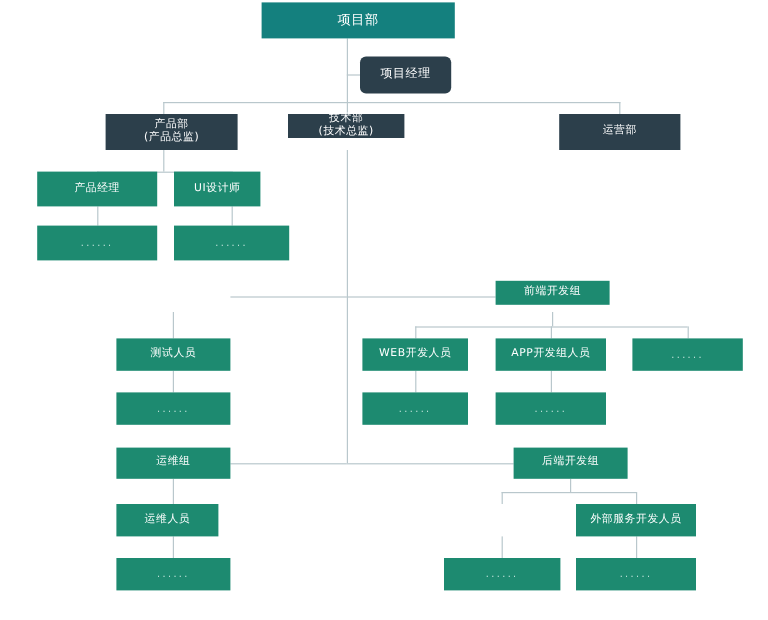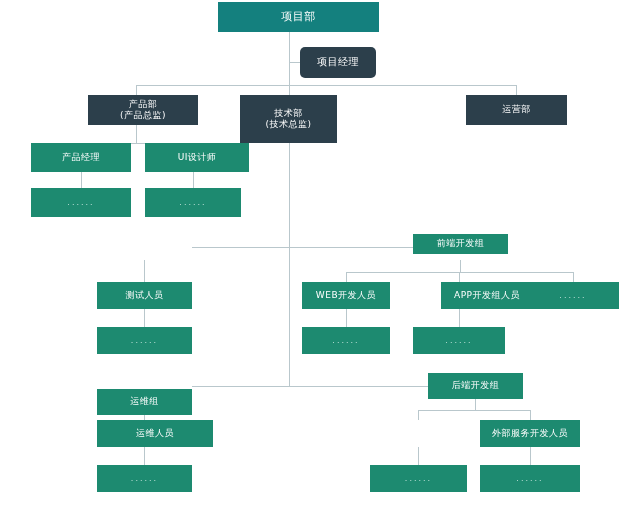--- a/index.html
+++ b/index.html
@@ -88,70 +88,70 @@
     <div class="node teal" style="left: 218px; top: 2px; width: 161px; height: 30px; font-size: 11px;">
       <span class="line1">项目部</span>
     </div>
     <div class="node navy rounded" style="left: 300px; top: 47px; width: 76px; height: 31px; font-size: 10px;">
       <span class="line1">项目经理</span>
     </div>
     <div class="node navy" style="left: 88px; top: 95px; width: 110px; height: 30px; font-size: 9px;">
       <span class="line1">产品部</span>
       <span class="line2">(产品总监)</span>
     </div>
-    <div class="node navy" style="left: 240px; top: 95px; width: 97px; height: 48px; font-size: 9px;">
+    <div class="node navy" style="left: 240px; top: 95px; width: 97px; height: 20px; font-size: 9px;">
       <span class="line1">技术部</span>
       <span class="line2">(技术总监)</span>
     </div>
     <div class="node green" style="left: 31px; top: 143px; width: 100px; height: 29px; font-size: 9px;">
       <span class="line1">产品经理</span>
     </div>
     <div class="node navy" style="left: 466px; top: 95px; width: 101px; height: 30px; font-size: 9px;">
       <span class="line1">运营部</span>
     </div>
-    <div class="node green" style="left: 145px; top: 143px; width: 104px; height: 29px; font-size: 9px;">
+    <div class="node green" style="left: 145px; top: 143px; width: 72px; height: 29px; font-size: 9px;">
       <span class="line1">UI设计师</span>
     </div>
     <div class="node green" style="left: 31px; top: 188px; width: 100px; height: 29px; font-size: 8px;">
       <span class="line1 dots">......</span>
     </div>
     <div class="node green" style="left: 145px; top: 188px; width: 96px; height: 29px; font-size: 8px;">
       <span class="line1 dots">......</span>
     </div>
     <div class="node green" style="left: 413px; top: 234px; width: 95px; height: 20px; font-size: 9px;">
       <span class="line1">前端开发组</span>
     </div>
     <div class="node green" style="left: 97px; top: 282px; width: 95px; height: 27px; font-size: 9px;">
       <span class="line1">测试人员</span>
     </div>
     <div class="node green" style="left: 302px; top: 282px; width: 88px; height: 27px; font-size: 9px;">
       <span class="line1">WEB开发人员</span>
     </div>
-    <div class="node green" style="left: 413px; top: 282px; width: 92px; height: 27px; font-size: 9px; margin-left: 28px;">
+    <div class="node green" style="left: 413px; top: 282px; width: 92px; height: 27px; font-size: 9px;">
       <span class="line1">APP开发组人员</span>
     </div>
     <div class="node green" style="left: 527px; top: 282px; width: 92px; height: 27px; font-size: 8px;">
       <span class="line1 dots">......</span>
     </div>
     <div class="node green" style="left: 97px; top: 327px; width: 95px; height: 27px; font-size: 8px;">
       <span class="line1 dots">......</span>
     </div>
     <div class="node green" style="left: 302px; top: 327px; width: 88px; height: 27px; font-size: 8px;">
       <span class="line1 dots">......</span>
     </div>
     <div class="node green" style="left: 413px; top: 327px; width: 92px; height: 27px; font-size: 8px;">
       <span class="line1 dots">......</span>
     </div>
-    <div class="node green" style="left: 97px; top: 373px; width: 95px; height: 26px; font-size: 9px; margin-top: 16px;">
+    <div class="node green" style="left: 97px; top: 373px; width: 95px; height: 26px; font-size: 9px;">
       <span class="line1">运维组</span>
     </div>
     <div class="node green" style="left: 428px; top: 373px; width: 95px; height: 26px; font-size: 9px;">
       <span class="line1">后端开发组</span>
     </div>
-    <div class="node green" style="left: 97px; top: 420px; width: 116px; height: 27px; font-size: 9px;">
+    <div class="node green" style="left: 97px; top: 420px; width: 85px; height: 27px; font-size: 9px;">
       <span class="line1">运维人员</span>
     </div>
     <div class="node green" style="left: 480px; top: 420px; width: 100px; height: 27px; font-size: 9px;">
       <span class="line1">外部服务开发人员</span>
     </div>
     <div class="node green" style="left: 97px; top: 465px; width: 95px; height: 27px; font-size: 8px;">
       <span class="line1 dots">......</span>
     </div>
     <div class="node green" style="left: 370px; top: 465px; width: 97px; height: 27px; font-size: 8px;">
       <span class="line1 dots">......</span>

